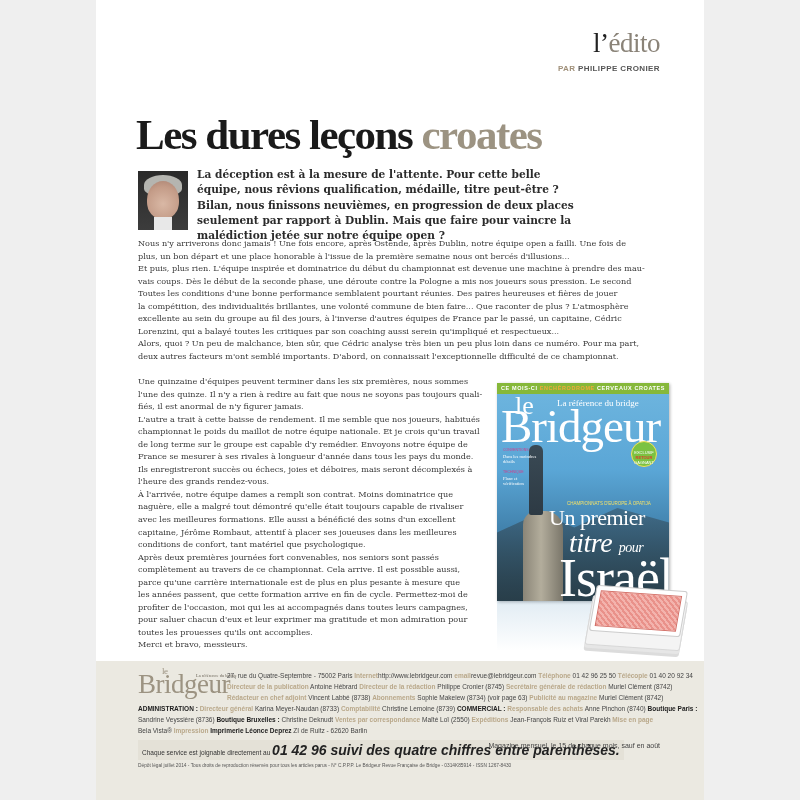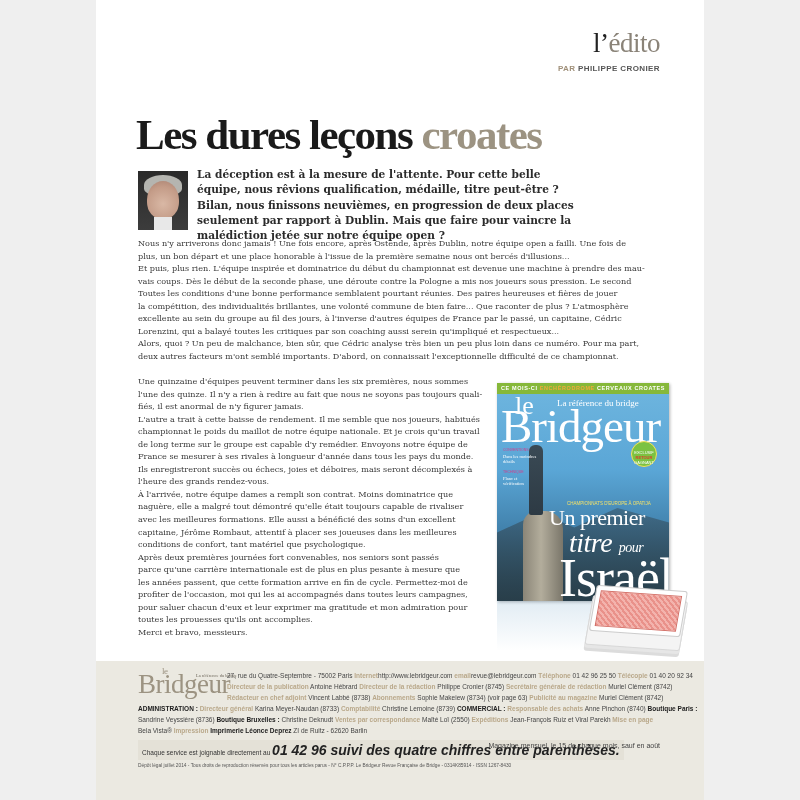--- a/index.html
+++ b/index.html
@@ -98,20 +98,21 @@
     <p>de long terme sur le groupe est capable d'y remédier. Envoyons notre équipe de</p>
     <p>France se mesurer à ses rivales à longueur d'année dans tous les pays du monde.</p>
     <p>Ils enregistreront succès ou échecs, joies et déboires, mais seront décomplexés à</p>
     <p>l'heure des grands rendez-vous.</p>
     <p>À l'arrivée, notre équipe dames a rempli son contrat. Moins dominatrice que</p>
     <p>naguère, elle a malgré tout démontré qu'elle était toujours capable de rivaliser</p>
     <p>avec les meilleures formations. Elle aussi a bénéficié des soins d'un excellent</p>
     <p>capitaine, Jérôme Rombaut, attentif à placer ses joueuses dans les meilleures</p>
     <p>conditions de confort, tant matériel que psychologique.</p>
     <p>Après deux premières journées fort convenables, nos seniors sont passés</p>
+    <p>complètement au travers de ce championnat. Cela arrive. Il est possible aussi,</p>
     <p>parce qu'une carrière internationale est de plus en plus pesante à mesure que</p>
     <p>les années passent, que cette formation arrive en fin de cycle. Permettez-moi de</p>
     <p>profiter de l'occasion, moi qui les ai accompagnés dans toutes leurs campagnes,</p>
     <p>pour saluer chacun d'eux et leur exprimer ma gratitude et mon admiration pour</p>
     <p>toutes les prouesses qu'ils ont accomplies.</p>
     <p>Merci et bravo, messieurs.</p>
   </div>
 
   <div class="cover">
     <div class="mountain"></div>

